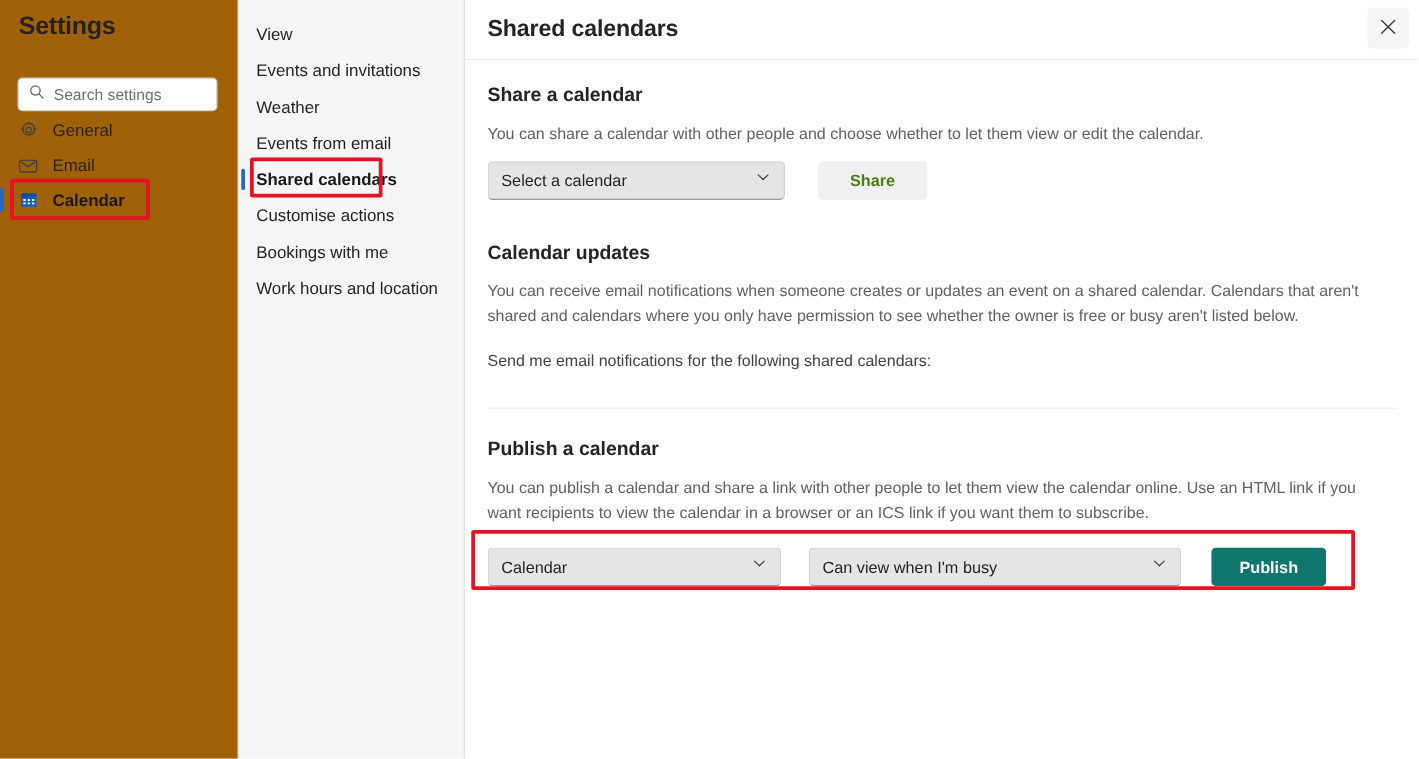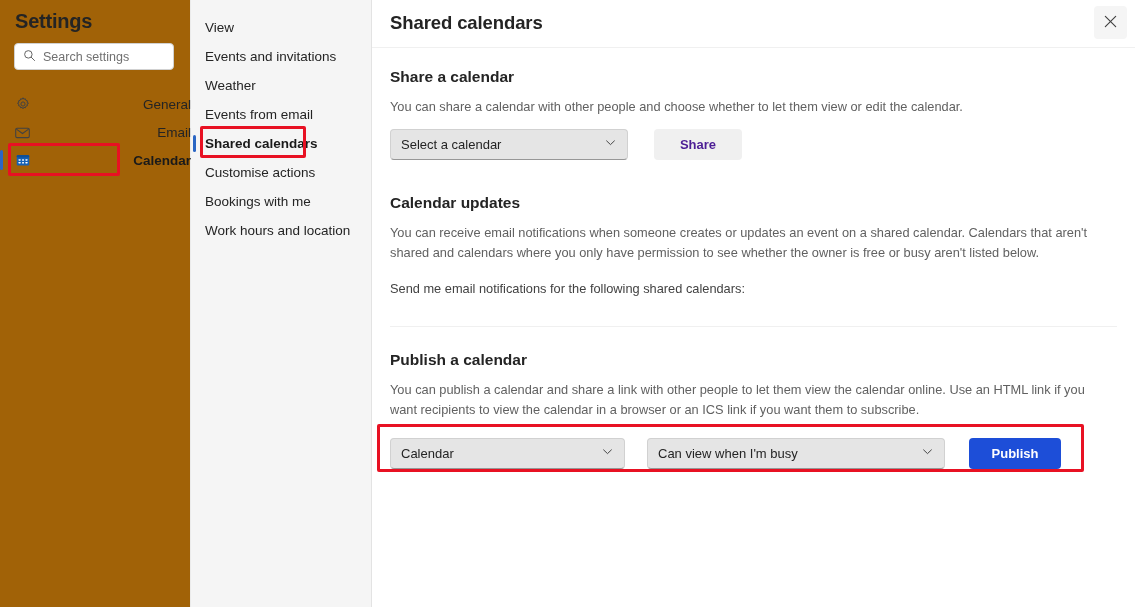--- a/index.html
+++ b/index.html
@@ -30,21 +30,21 @@
   .settings-title {
     position: absolute;
     left: 15px; top: 10px;
     font-size: 20px;
     font-weight: 600;
     color: #242424;
     letter-spacing: -0.2px;
   }
   .search-box {
     position: absolute;
-    left: 14px; top: 43px;
+    left: 14px; top: 62px;
     width: 160px; height: 27px;
     background: #ffffff;
     border: 1px solid #d1d1d1;
     border-radius: 4px;
     display: flex;
     align-items: center;
     padding: 0 8px;
     gap: 7px;
   }
   .search-box .mag { flex: 0 0 auto; display: block; }
@@ -64,21 +64,20 @@
     width: 191px;
   }
   .nav-item {
     position: relative;
     height: 28px;
     display: flex;
     align-items: center;
     padding-left: 14px;
     gap: 11px;
     cursor: pointer;
-    justify-content: space-between;
   }
   .nav-item .nav-icon {
     flex: 0 0 17px;
     width: 17px; height: 17px;
     display: flex; align-items: center; justify-content: center;
   }
   .nav-item .nav-label {
     font-size: 13.5px;
     color: #242424;
   }
@@ -200,25 +199,25 @@
     font-family: "Liberation Sans", sans-serif;
     font-size: 13px;
     font-weight: 600;
     display: flex;
     align-items: center;
     justify-content: center;
     cursor: pointer;
   }
   .btn-disabled {
     background: #f0f0f0;
-    color: #4c1d95;
+    color: #4d7c0f;
     cursor: default;
   }
   .btn-primary {
-    background: #1d4ed8;
+    background: #0f766e;
     color: #ffffff;
   }
 
   .divider {
     height: 1px;
     background: #f0f0f0;
     border: 0;
   }
 
   

